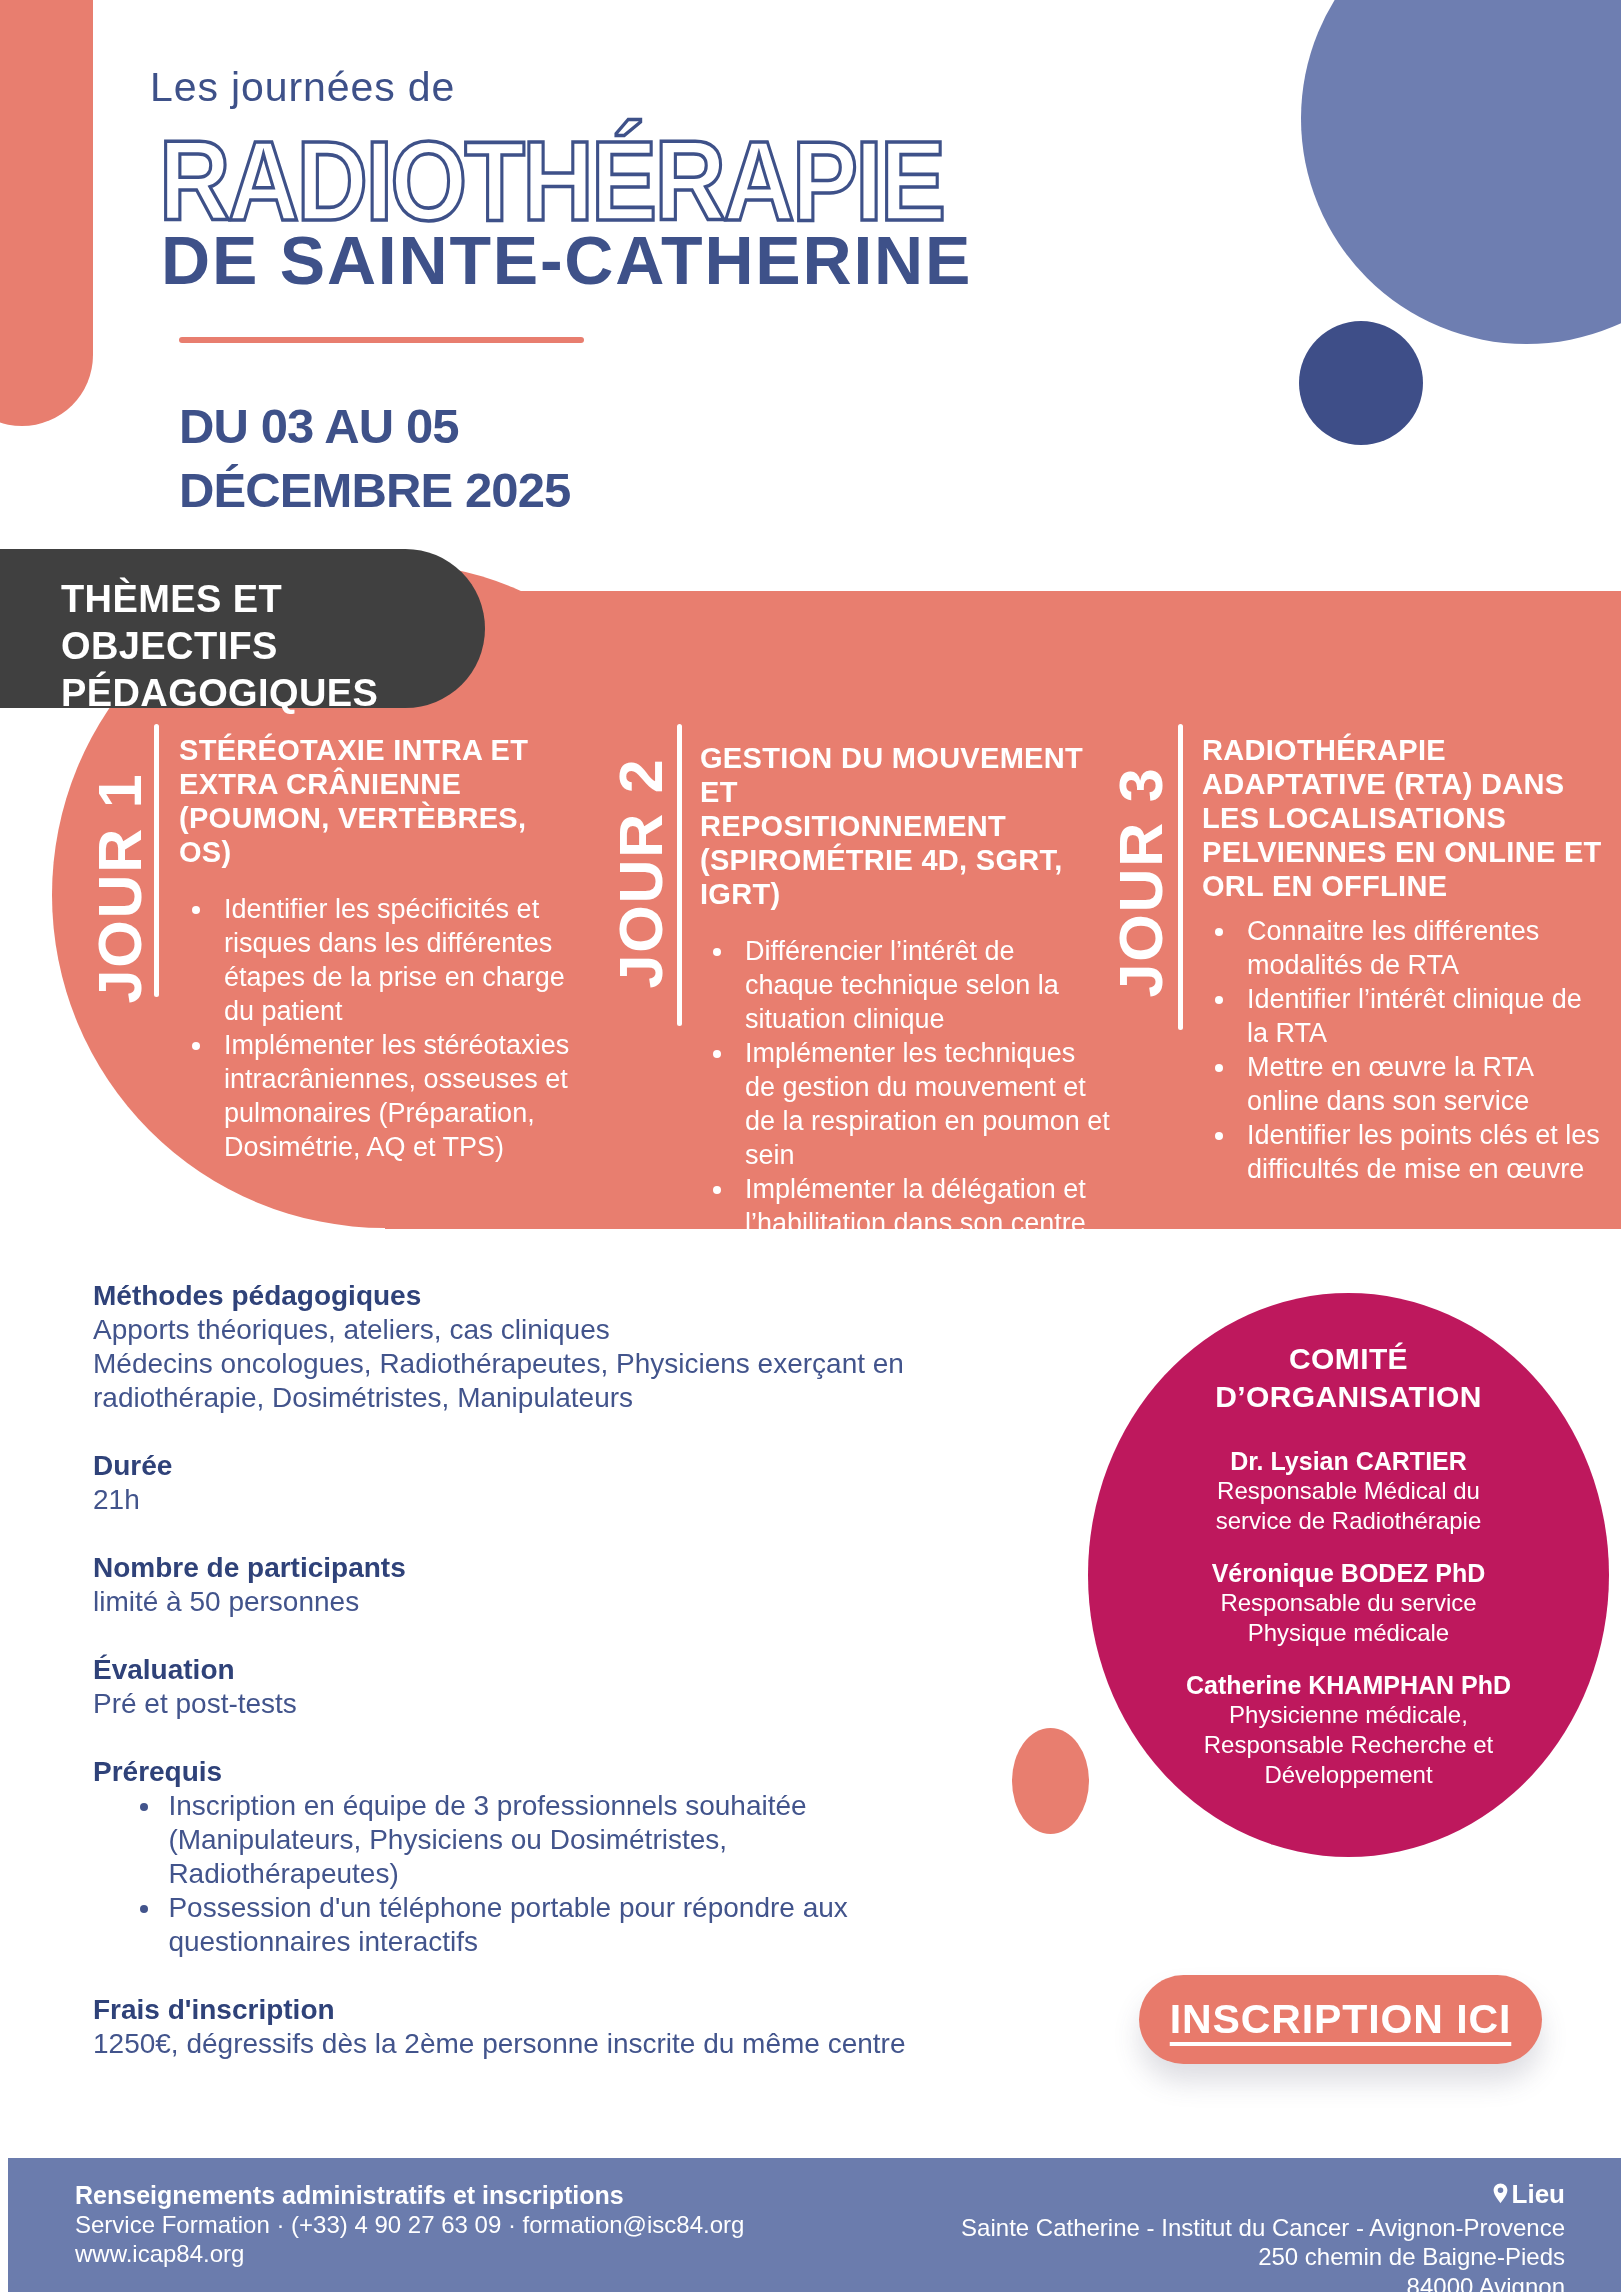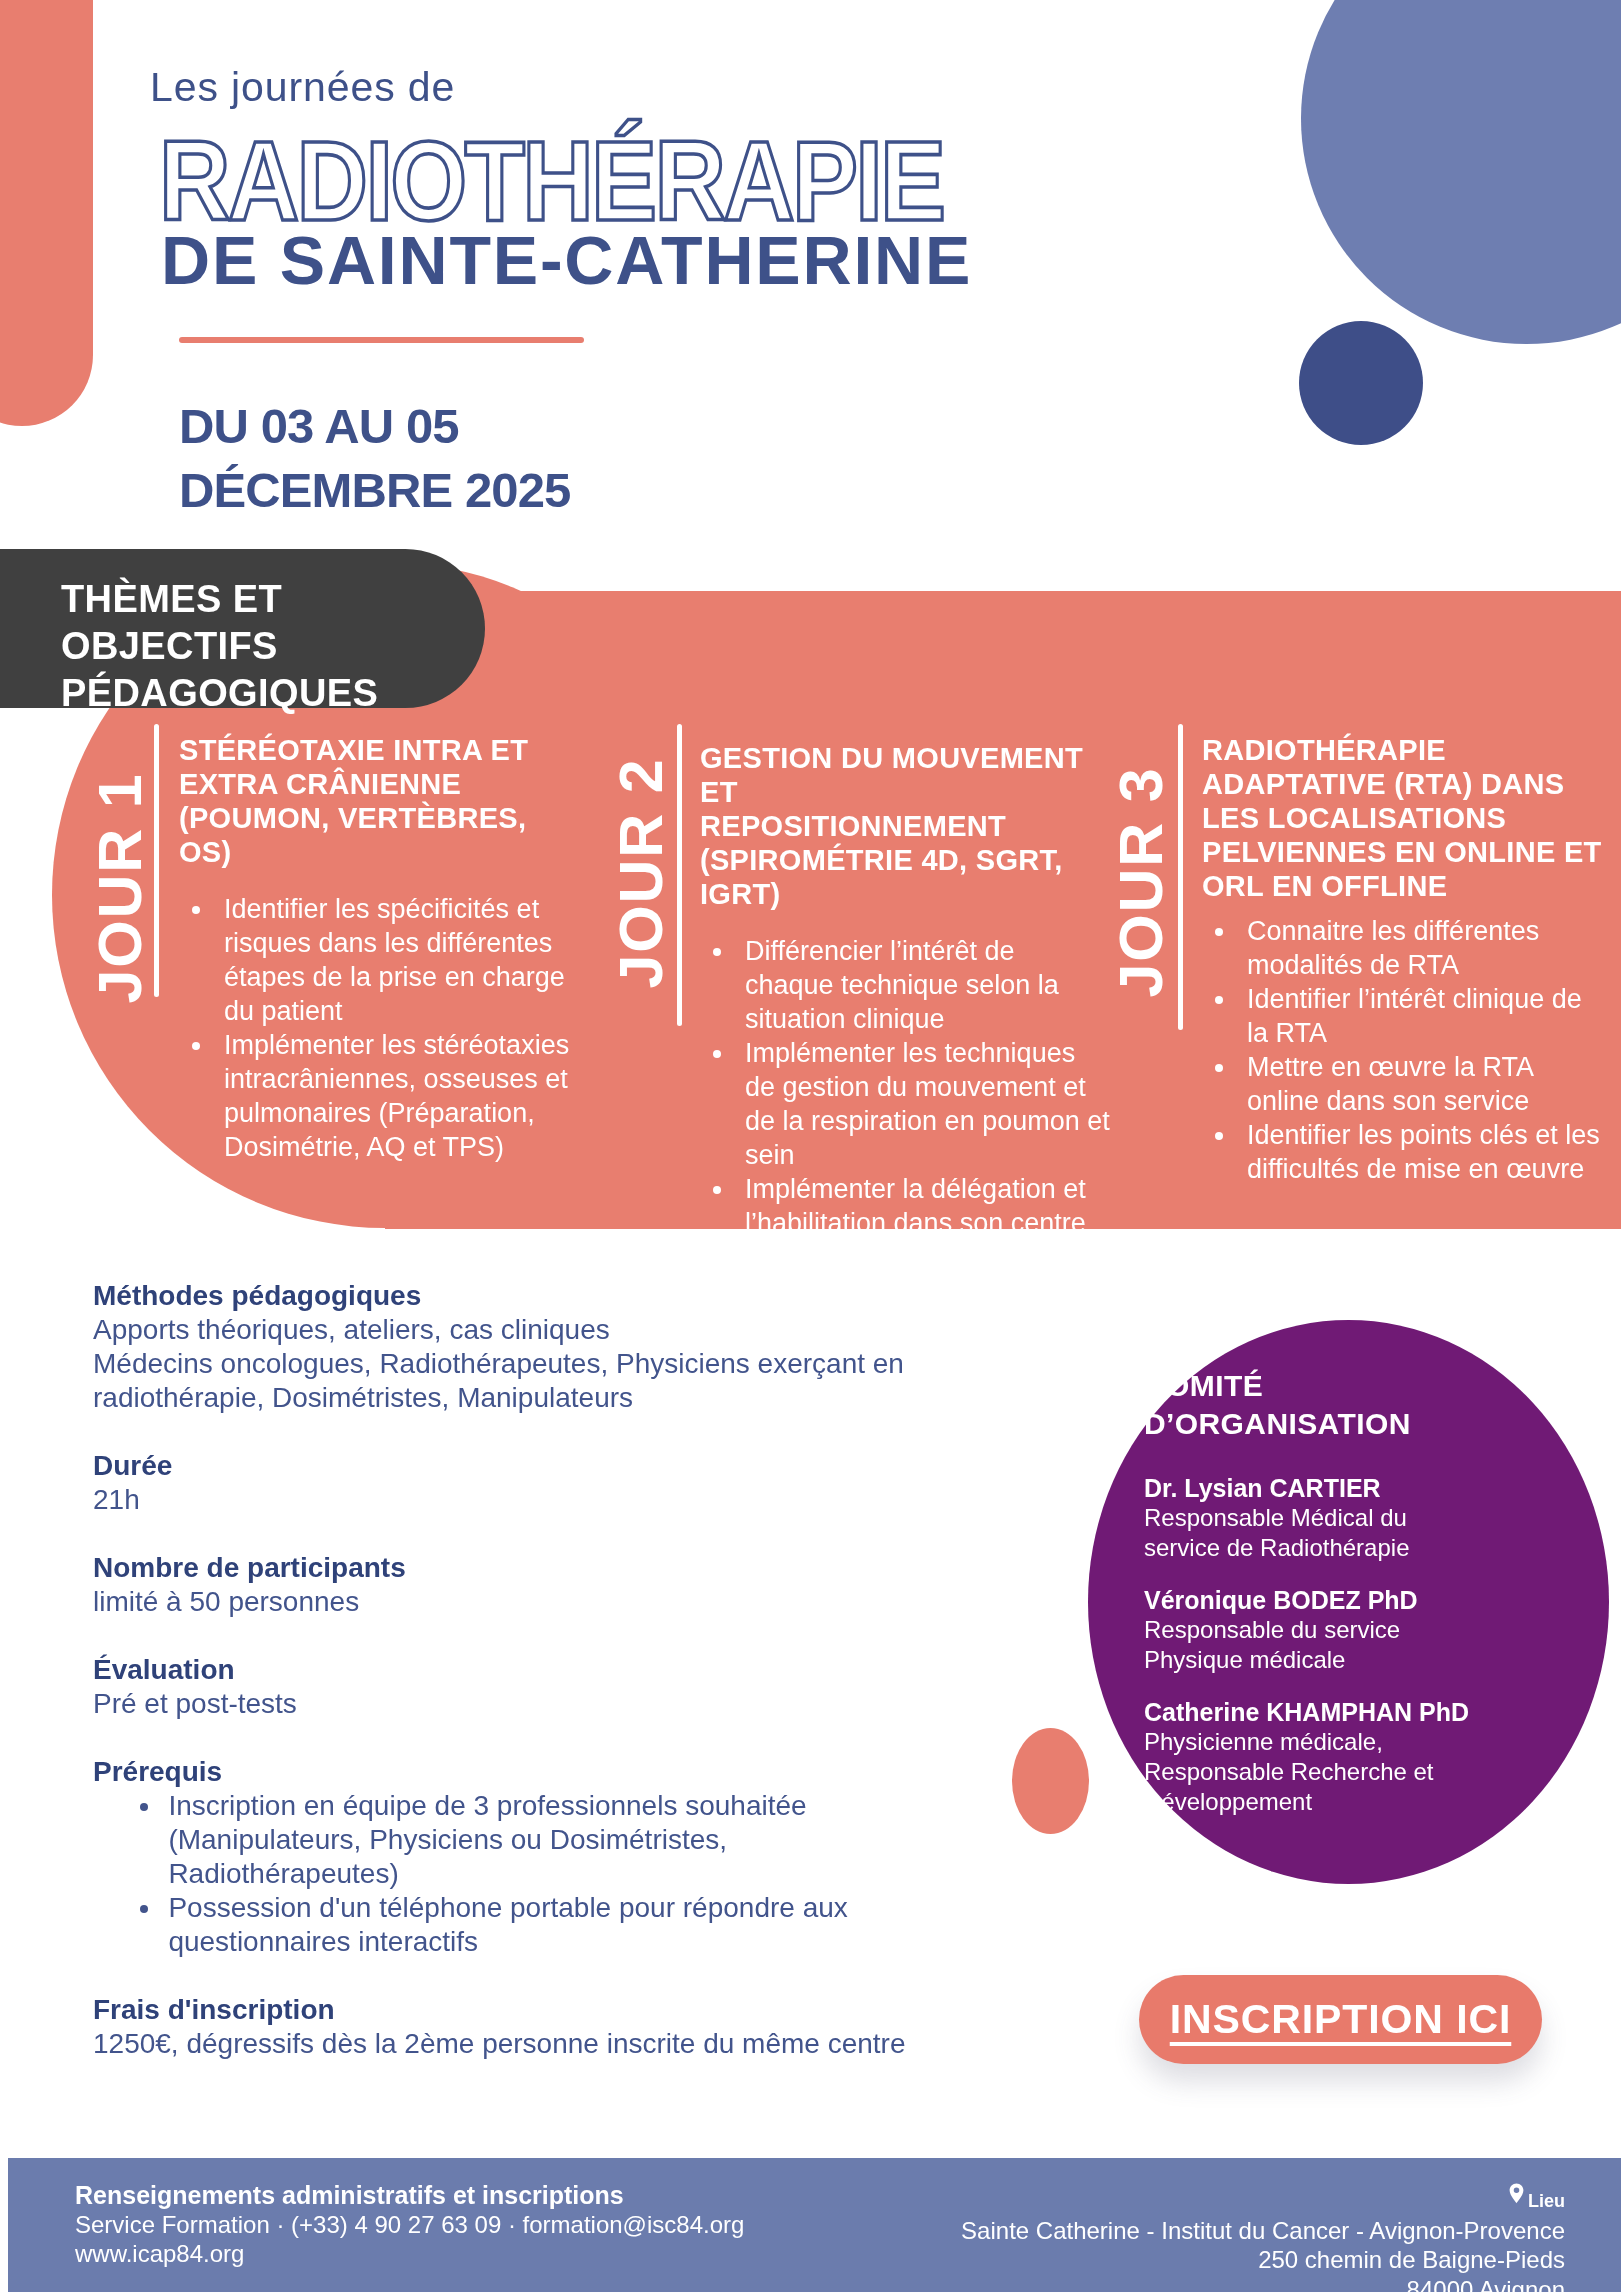--- a/index.html
+++ b/index.html
@@ -49,22 +49,22 @@
   
   .info-block{left:93px;top:1279px;width:860px;color:#42548C;font-size:28px;line-height:34px;}
   .info-heading{font-size:28px;font-weight:700;color:#2F4279;margin:34px 0 0 0;}
   .info-heading.first{margin-top:0;}
   .info-body{margin:0;}
   .info-bullets{margin:0;padding:0 0 0 70px;list-style:disc;}
   .info-bullets li{margin:0;padding-left:5.4px;}
 
   
   .committee{
-    left:1088px;top:1320px;width:521px;height:564px;border-radius:50%;background:#701a75;z-index:2;
-    color:#fff;padding:47px 56px 0 56px;box-sizing:border-box;
+    left:1088px;top:1293px;width:521px;height:564px;border-radius:50%;background:#be185d;z-index:2;
+    color:#fff;text-align:center;padding:47px 56px 0 56px;box-sizing:border-box;
   }
   .committee-title{font-size:30px;font-weight:700;line-height:38px;letter-spacing:0.4px;}
   .member{margin-top:23px;}
   .member-name{font-size:25px;font-weight:700;line-height:30px;}
   .member-role{font-size:24px;line-height:29.6px;}
 
   
   .cta-button{
     left:1139px;top:1975px;width:403px;height:89px;border-radius:58px;background:#E87A6B;
     display:flex;align-items:center;justify-content:center;cursor:pointer;z-index:2;
@@ -76,21 +76,21 @@
   }
 
   
   .footer{
     left:8px;top:2158px;width:1621px;height:134px;background:#6B7CAD;color:#fff;z-index:2;
     display:flex;justify-content:space-between;padding:21.5px 64px 0 67px;box-sizing:border-box;
   }
   .footer-title{font-size:25px;font-weight:700;line-height:30px;}
   .footer-line{font-size:24px;line-height:29.6px;}
   .footer-right{text-align:right;}
-  .lieu-row{display:flex;align-items:flex-end;justify-content:flex-end;gap:0;font-size:18px;font-weight:700;line-height:29px;}
+  .lieu-row{display:flex;align-items:flex-start;justify-content:flex-end;gap:0;font-size:26px;font-weight:700;line-height:29px;}
 </style>
 </head>
 <body>
 
 <div class="page">
 
   <div class="abs coral-pill"></div>
   <div class="abs big-circle"></div>
   <div class="abs small-circle"></div>
   <div class="abs coral-ellipse"></div>

